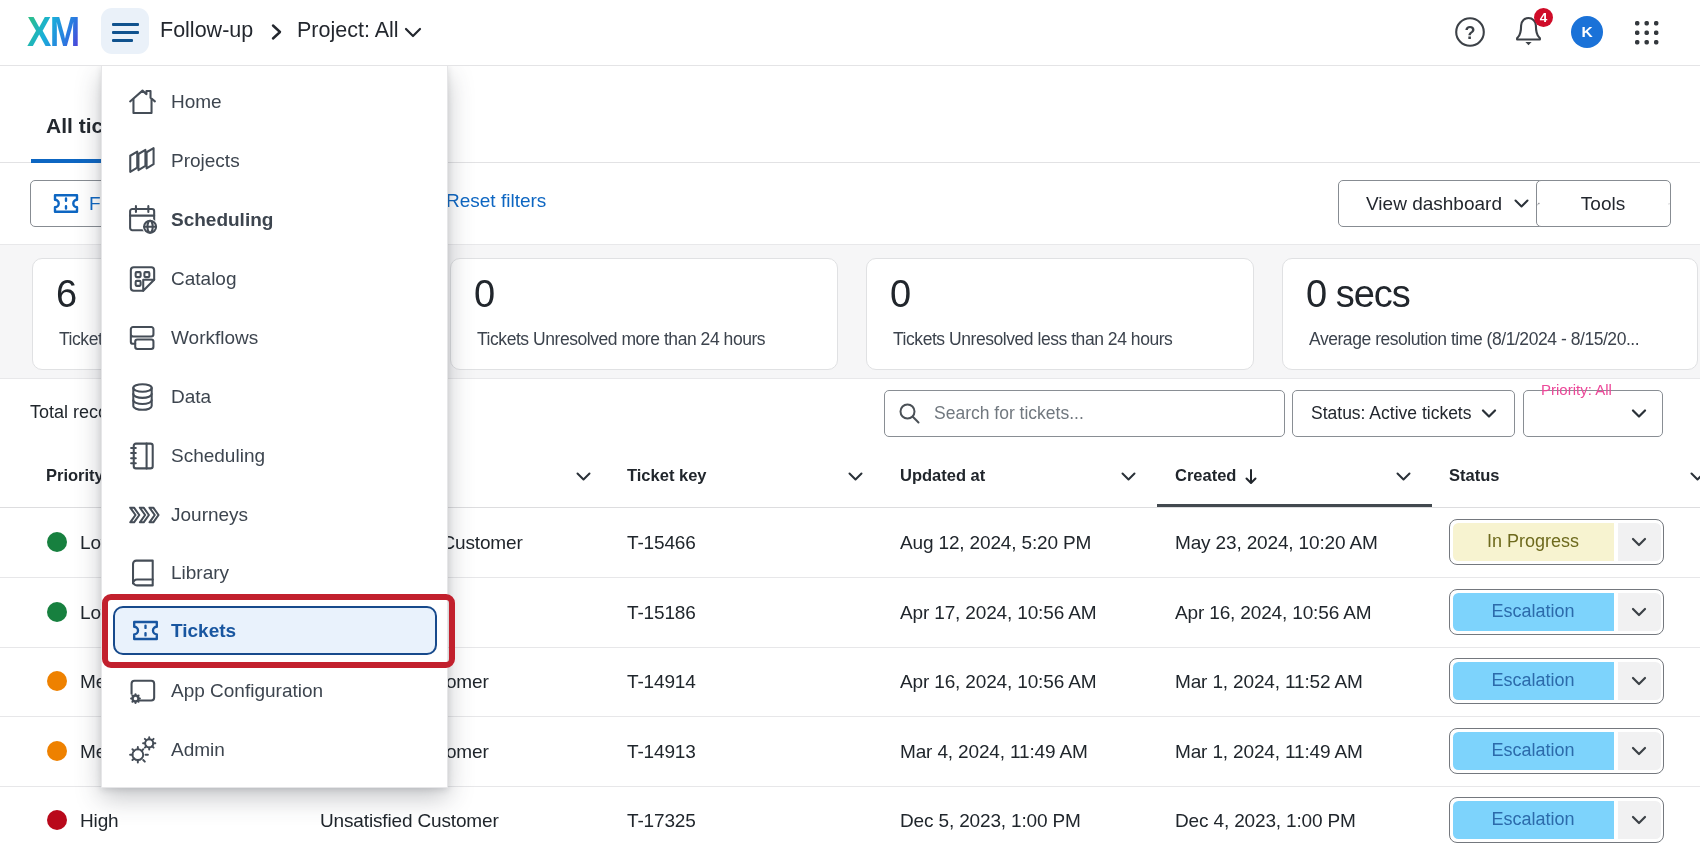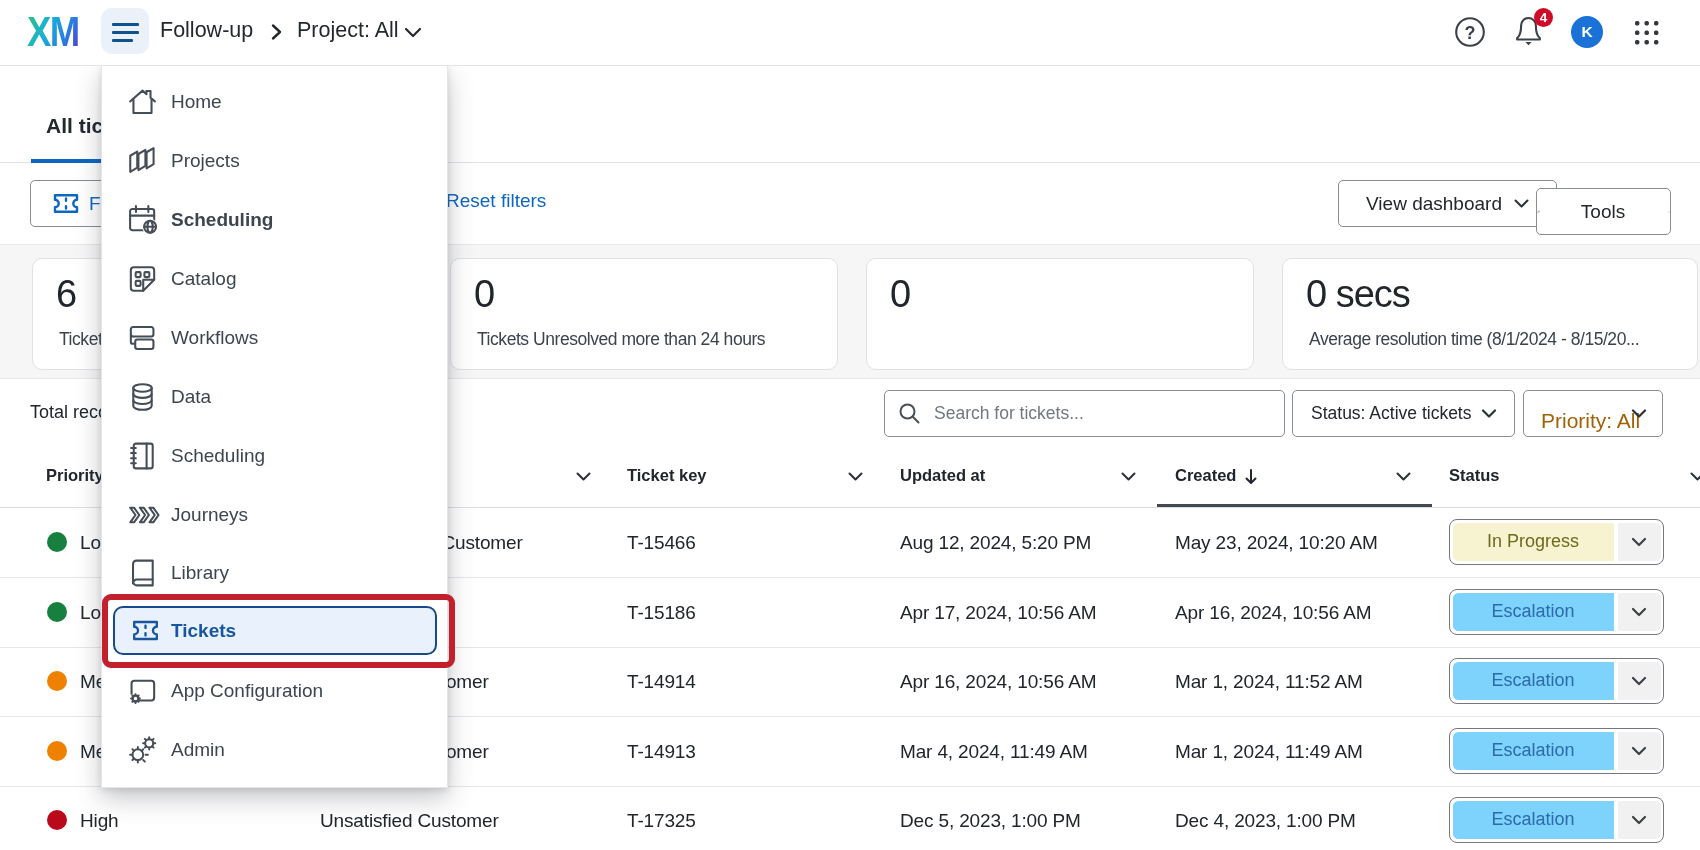--- a/index.html
+++ b/index.html
@@ -24,37 +24,37 @@
   #tabtext { left:46px; top:114px; font-size:21px; font-weight:bold; color:#23282e; }
   #tabline { left:31px; top:159px; width:110px; height:4px; background:#0d66c2; z-index:5; }
   #hr1 { left:0; top:162px; width:1700px; height:1px; background:#e2e2e4; }
 
   
   .btn { position:absolute; background:#fff; border:1px solid #878c92; border-radius:5px; height:47px;
          display:flex; align-items:center; justify-content:center; font-size:19px; color:#23272e; }
   #filterbtn { left:30px; top:180px; width:150px; justify-content:flex-start; padding-left:22px; }
   #resetlink { left:446px; top:190px; font-size:19px; color:#0d66c2; }
   #viewdash { left:1338px; top:180px; width:219px; }
-  #toolsbtn { left:1536px; top:188px; width:135px;gap:31px; }
+  #toolsbtn { left:1536px; top:180px; width:135px;gap:31px; }
 
   
   #cardband { left:0; top:244px; width:1700px; height:135px; background:#f6f6f7; border-top:1px solid #e8e8ea; border-bottom:1px solid #e8e8ea; }
   .card { position:absolute; top:258px; height:112px; background:#fff; border:1px solid #e0e1e3; border-radius:10px; }
   .cardnum { position:absolute; left:23px; top:14px; font-size:38px; letter-spacing:-1px; color:#21262c; }
   .cardlbl { position:absolute; left:26px; top:70px; font-size:17.5px; letter-spacing:-0.45px; color:#3c434d; white-space:nowrap; }
 
   
   #totalrec { left:30px; top:402px; font-size:18px; color:#20262c; }
   .inputbox { position:absolute; top:390px; height:47px; background:#fff; border:1px solid #898e94; border-radius:5px; }
   #searchbox { left:884px; width:401px; }
   #searchph { left:934px; top:403px; font-size:17.5px; color:#71787f; }
   #statusbox { left:1292px; width:223px; }
   #statustxt { left:1311px; top:403px; font-size:17.5px; color:#23272e; }
   #priobox { left:1523px; width:140px; }
-  #priotxt { left:1541px; top:409px; font-size:21px; color:#a16207; }
+  #priotxt { left:1541px; top:381px; font-size:15px; color:#ec4899; }
 
   
   .th { position:absolute; top:466px; font-size:16.5px; font-weight:bold; color:#21262c; }
   #hr2 { left:0; top:507px; width:1700px; height:1px; background:#dddddf; }
   #sortline { left:1157px; top:504px; width:275px; height:3px; background:#42494f; }
   .rowline { position:absolute; left:0; width:1700px; height:1px; background:#e7e7e9; }
   .dot { position:absolute; left:47px; width:20px; height:20px; border-radius:50%; }
   .cell { position:absolute; font-size:19px; letter-spacing:-0.15px; color:#20262c; white-space:nowrap; }
 
   .badge { position:absolute; left:1449px; width:215px; height:46px; background:#fff; border:1.5px solid #74787e; border-radius:8px; }
@@ -111,20 +111,21 @@
   <div class="card" style="left:32px; width:388px;">
     <div class="cardnum">6</div>
       <div class="cardlbl">Tickets created</div>
   </div>
   <div class="card" style="left:450px; width:388px;">
     <div class="cardnum">0</div>
       <div class="cardlbl">Tickets Unresolved more than 24 hours</div>
   </div>
   <div class="card" style="left:866px; width:388px;">
     <div class="cardnum">0</div>
+      <div class="cardlbl">Tickets Unresolved less than 24 hours</div>
   </div>
   <div class="card" style="left:1282px; width:416px;">
     <div class="cardnum">0 secs</div>
       <div class="cardlbl">Average resolution time (8/1/2024 - 8/15/20...</div>
   </div>
 
   <div class="abs" id="totalrec">Total records: 6</div>
   <div class="inputbox" id="searchbox"></div>
   <div class="abs" id="searchph">Search for tickets...</div>
   <svg class="abs" style="left:897px; top:401px;" width="25" height="25" viewBox="0 0 25 25">

